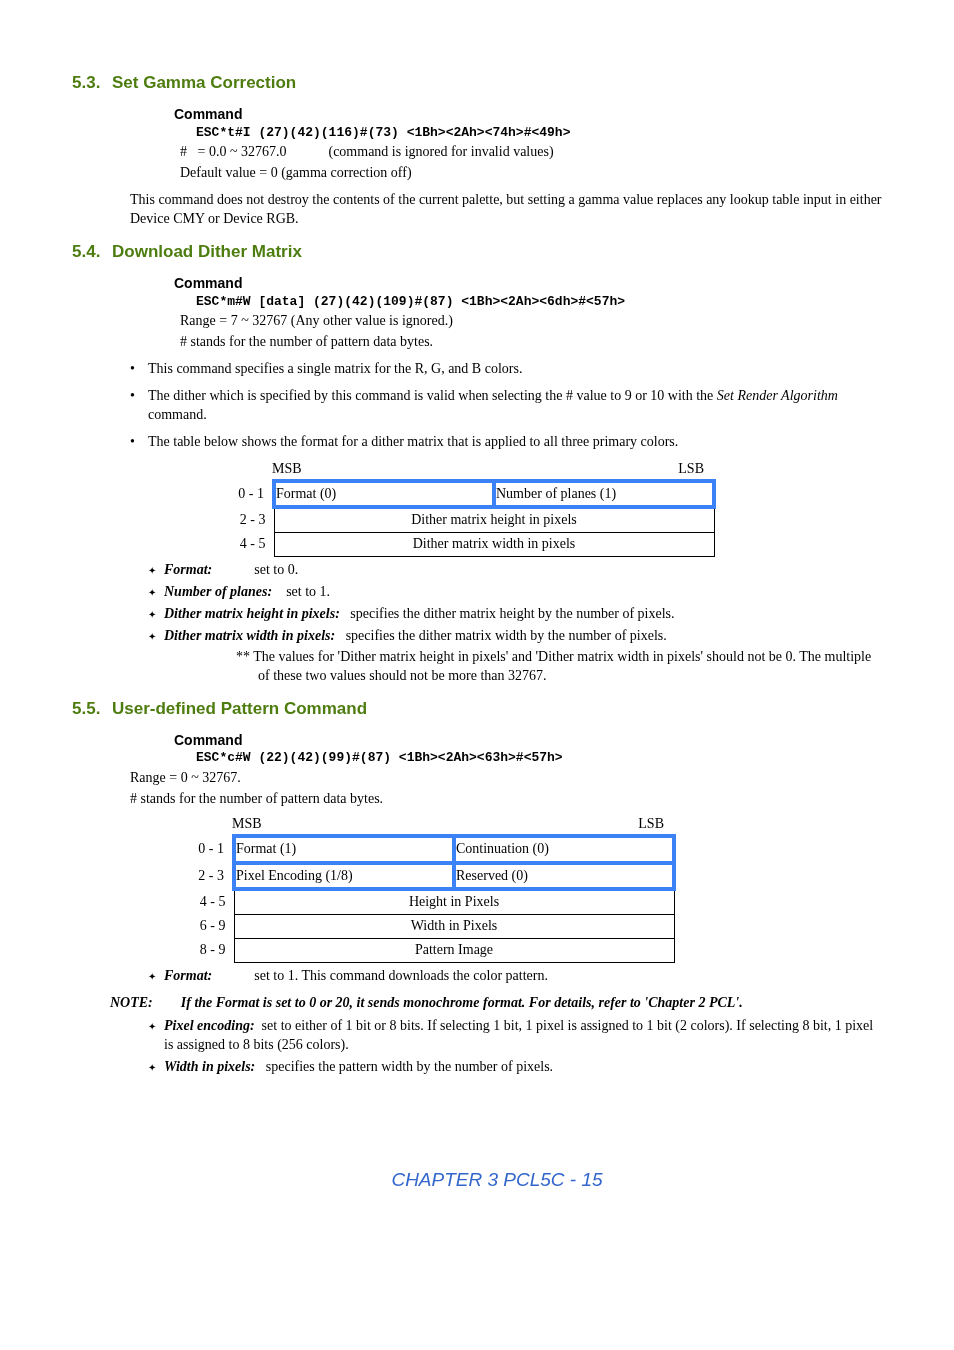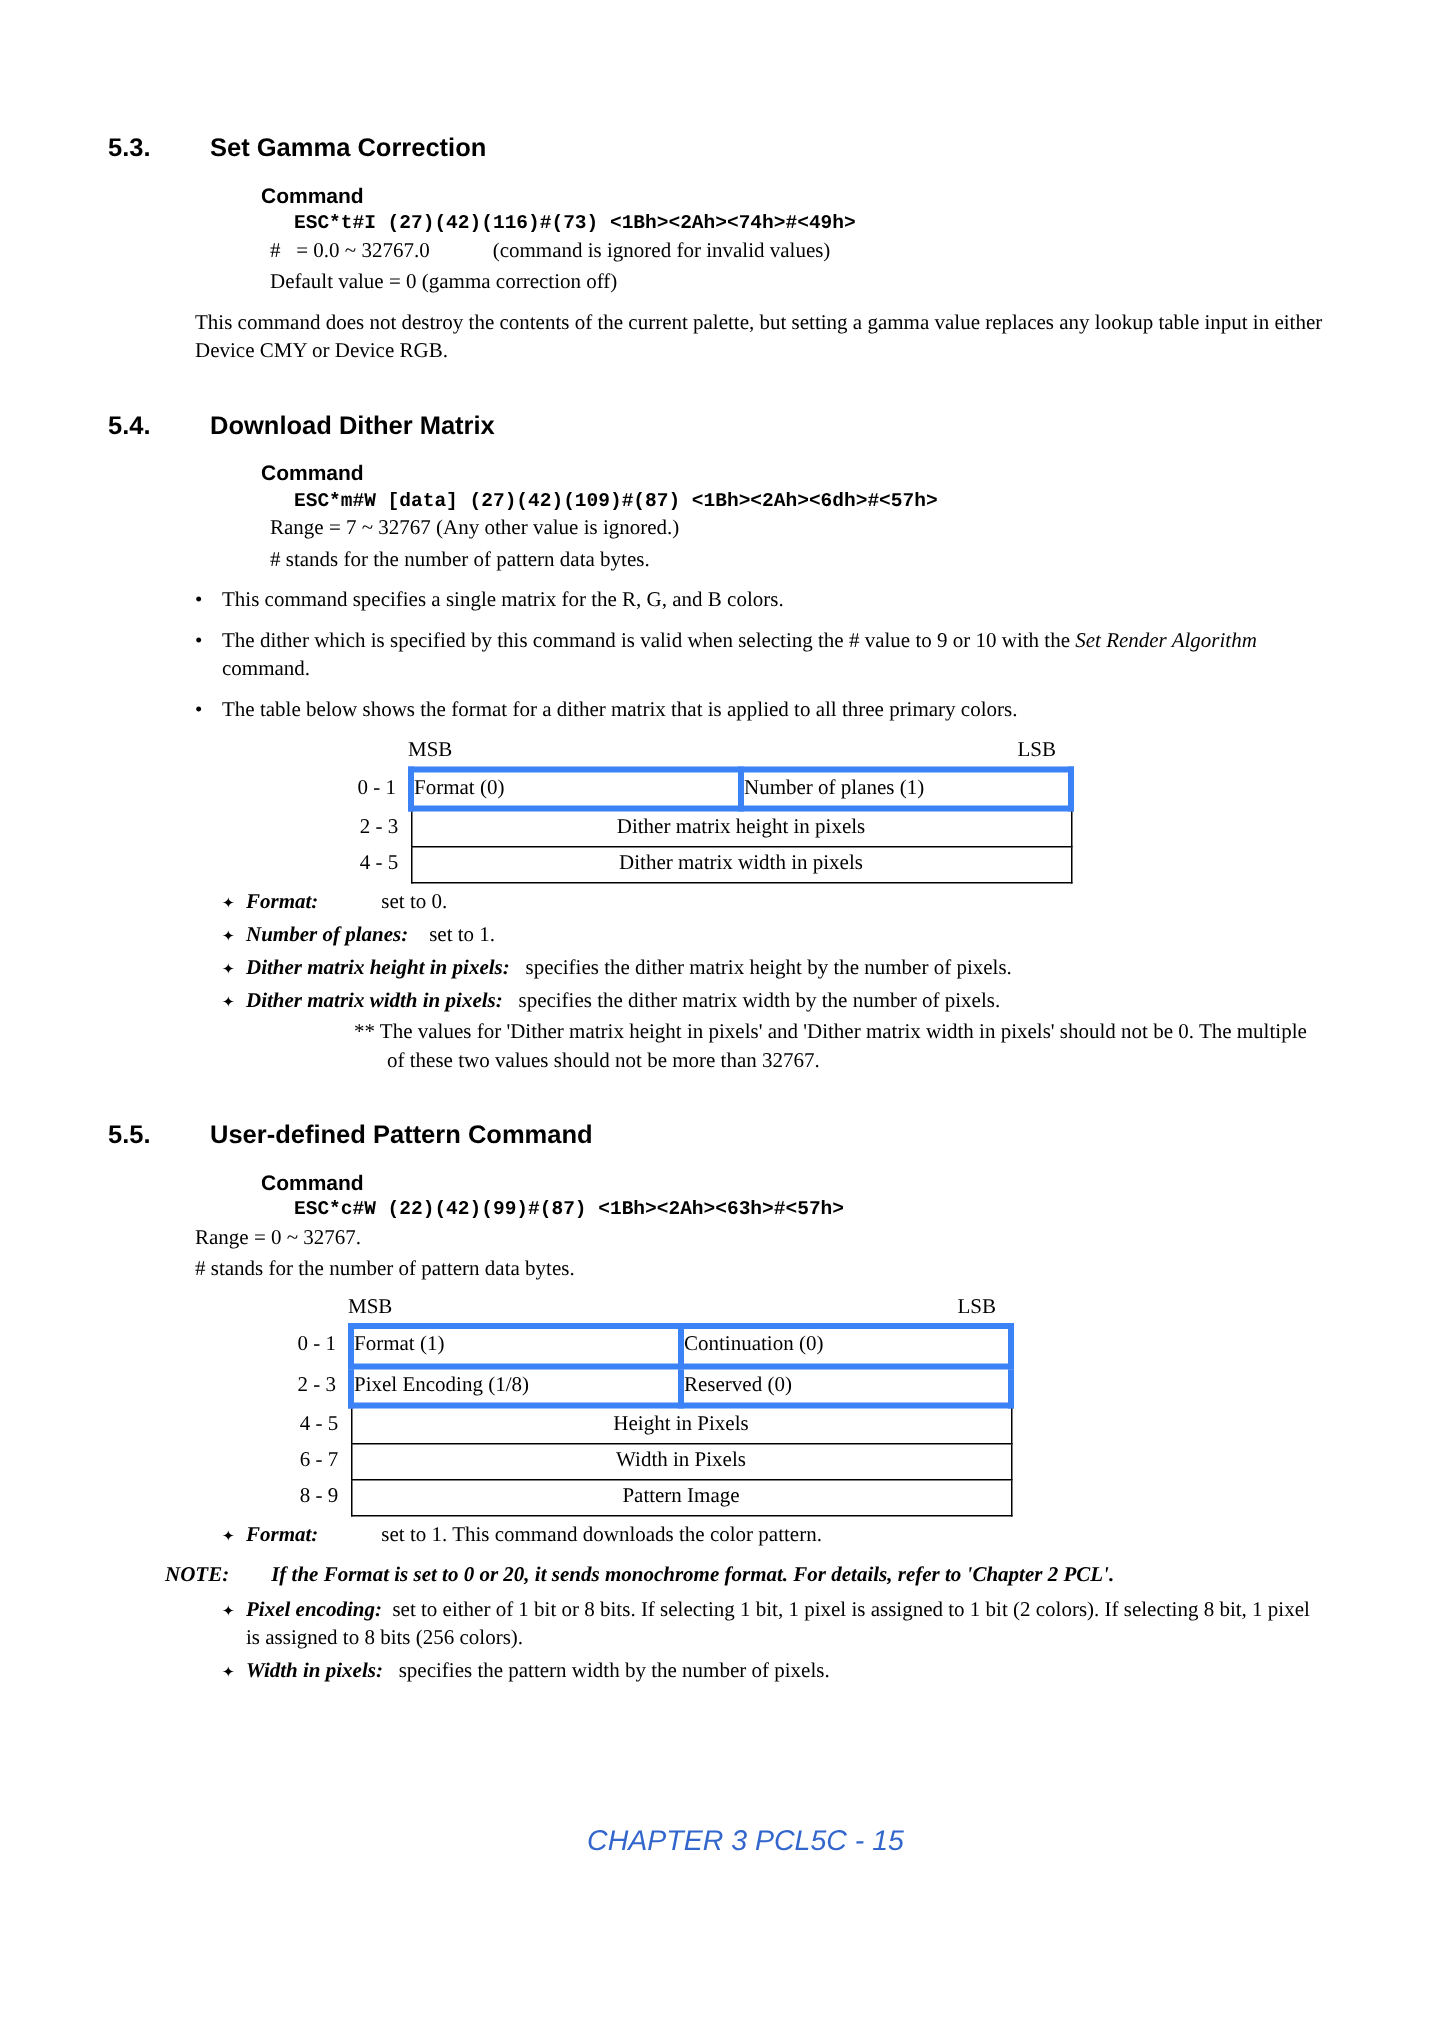--- a/index.html
+++ b/index.html
@@ -9,25 +9,25 @@
     background: #fff;
     margin: 0;
     padding: 60px 70px 40px 110px;
     width: 954px;
     box-sizing: border-box;
     line-height: 1.35;
   }
   .section-heading {
     font-family: Arial, Helvetica, sans-serif;
     font-weight: bold;
-    color: #000000;
+    color: #4d7c0f;
     font-size: 17px;
     display: flex;
-    gap: 32px;
-    margin-top: 28px;
+    gap: 4px;
+    margin-top: 12px;
     margin-bottom: 10px;
     margin-left: -38px;
   }
   .section-heading .num { width: 36px; }
   .command-label {
     font-family: Arial, Helvetica, sans-serif;
     font-weight: bold;
     font-size: 14px;
     margin-left: 64px;
     margin-top: 6px;
@@ -150,21 +150,21 @@
     <tr>
       <td class="rowlbl">2 - 3</td>
       <td class="cell">Pixel Encoding (1/8)</td>
       <td class="cell">Reserved (0)</td>
     </tr>
     <tr>
       <td class="rowlbl">4 - 5</td>
       <td class="cellfull" colspan="2">Height in Pixels</td>
     </tr>
     <tr>
-      <td class="rowlbl">6 - 7</td>
+      <td class="rowlbl">6 - 9</td>
       <td class="cellfull" colspan="2">Width in Pixels</td>
     </tr>
     <tr>
       <td class="rowlbl">8 - 9</td>
       <td class="cellfull" colspan="2">Pattern Image</td>
     </tr>
   </tbody>
     </table>
 </div>
 

